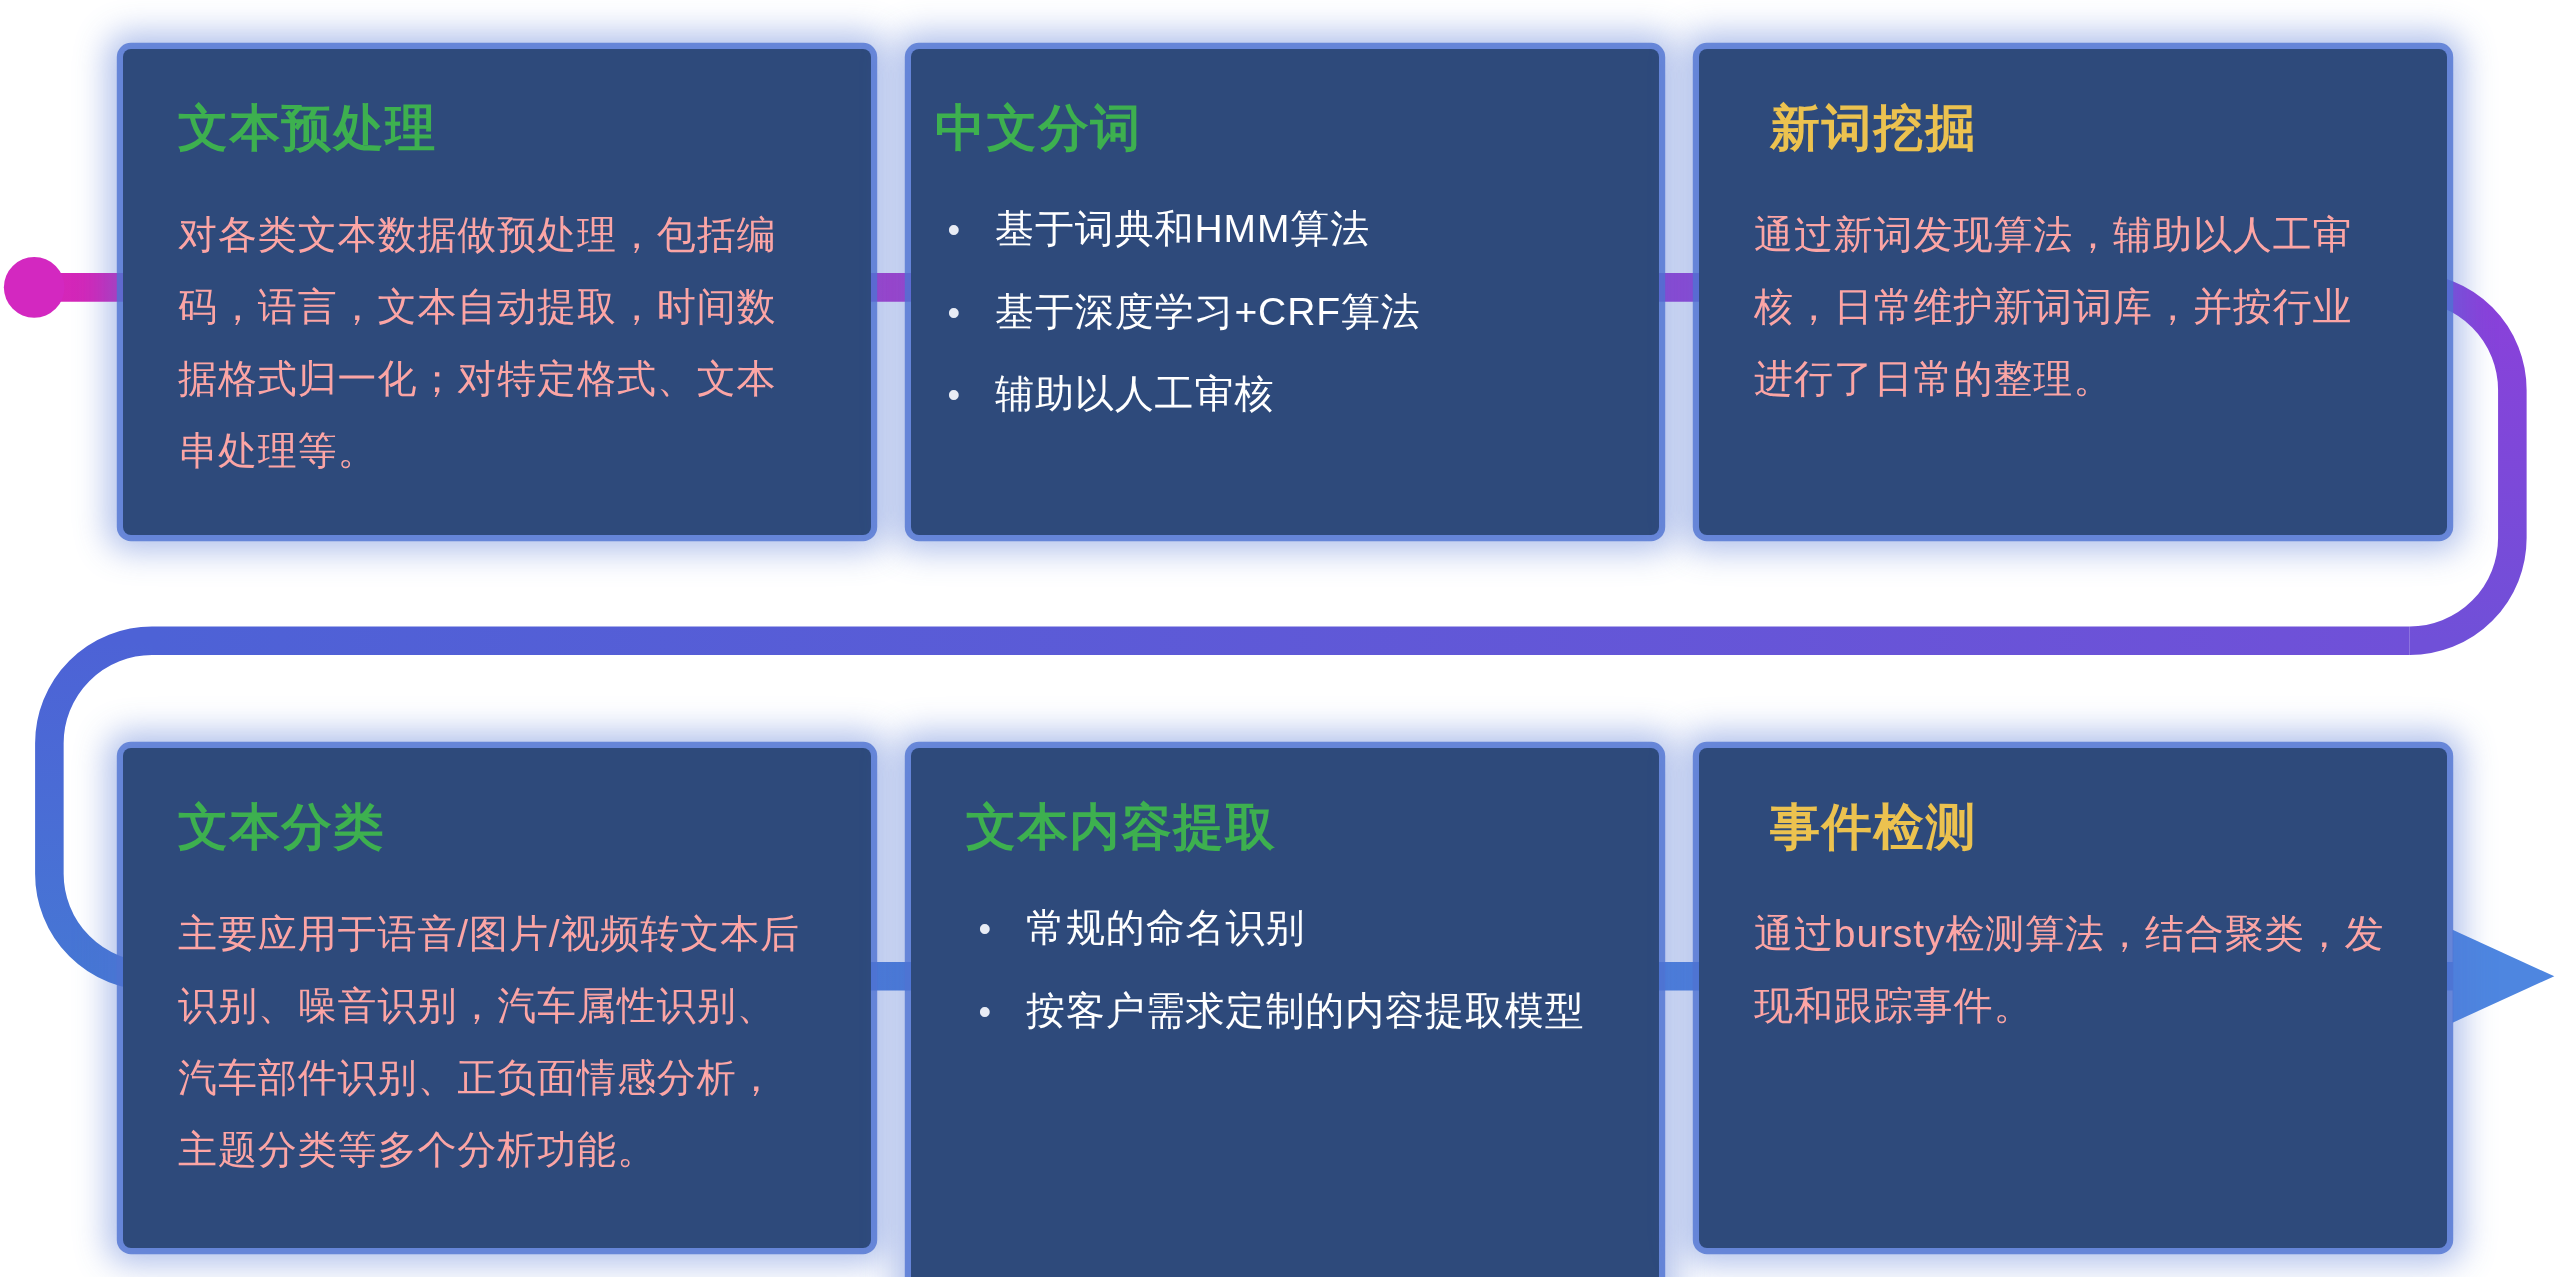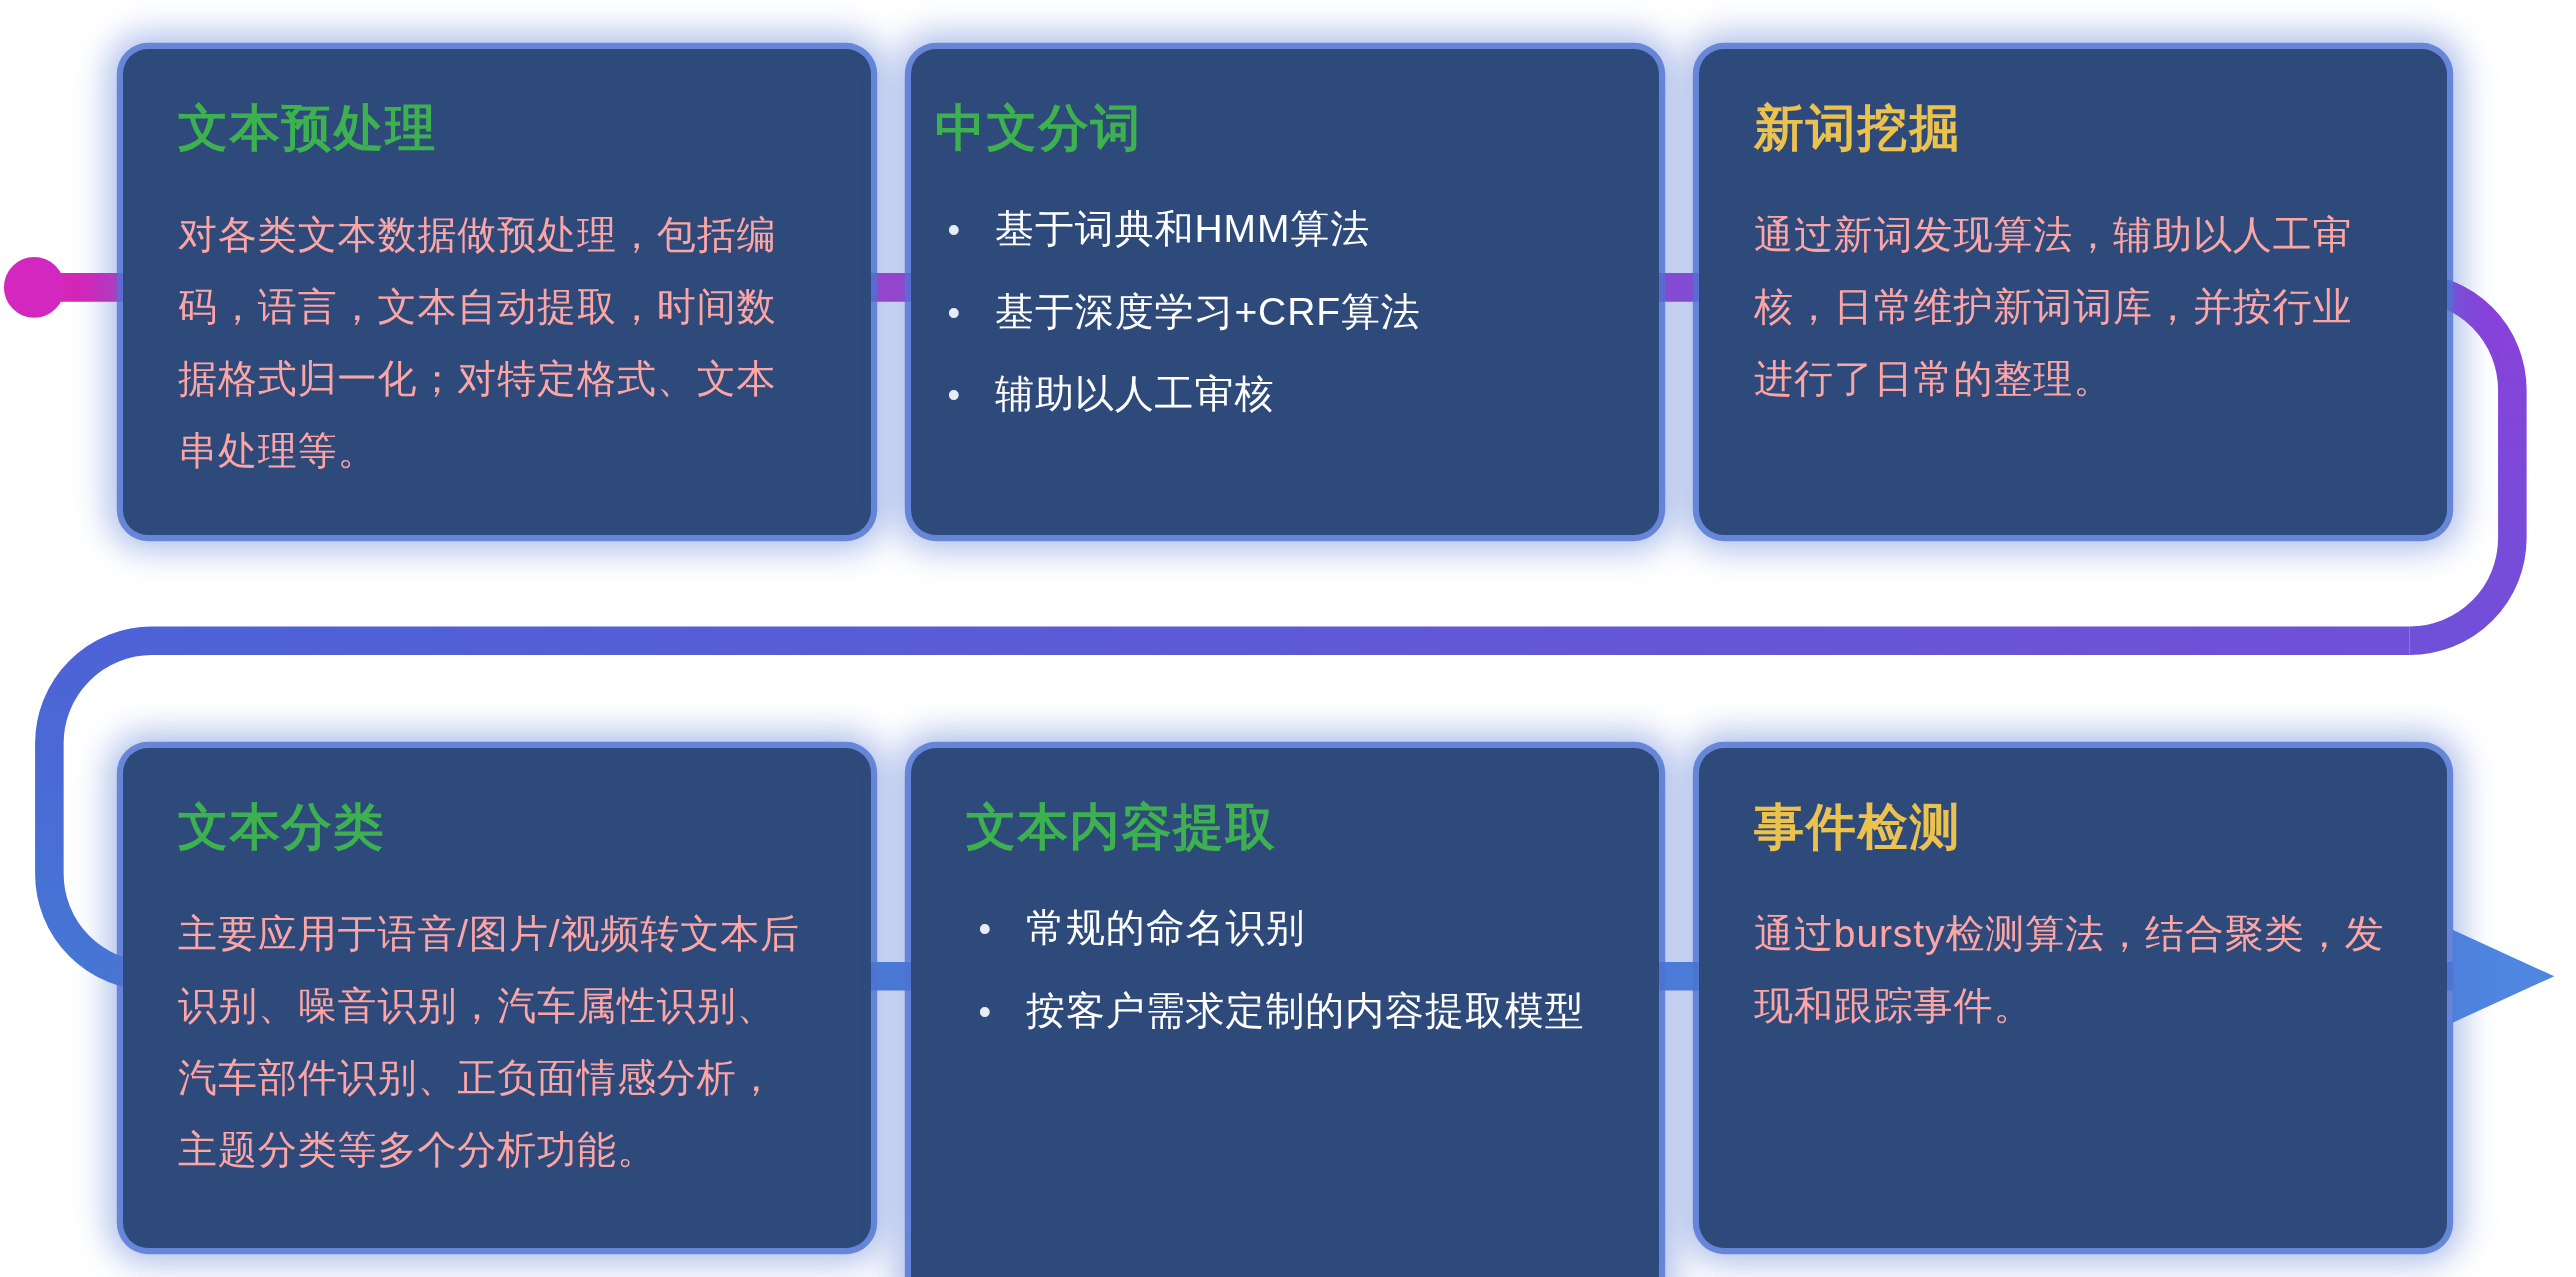--- a/index.html
+++ b/index.html
@@ -19,42 +19,42 @@
     left: 0; top: 0;
     width: 2576px; height: 1277px;
     z-index: 0;
   }
 
   .card {
     position: absolute;
     z-index: 1;
     width: 748px;
     background: #2e4a7b;
-    border-radius: 25px;
+    border-radius: 8px;
     padding: 46px 55px 0 55px;
     box-shadow:
       0 0 0 6.2px rgba(79, 115, 210, 0.80),
       0 0 32px 16px rgba(79, 115, 210, 0.45);
   }
 
   .c1 { left: 123px;  top: 49px;  height: 486px; }
   .c2 { left: 911px; top: 49px;  height: 486px; padding-left: 24px; }
   .c3 { left: 1699px; top: 49px;  height: 486px; }
   .c4 { left: 123px;  top: 748px; height: 500px; }
   .c5 { left: 911px; top: 748px; height: 612px; }
   .c6 { left: 1699px; top: 748px; height: 500px; }
 
   .card-title {
     font-size: 50px;
     font-weight: bold;
     letter-spacing: 1.8px;
     margin-bottom: 37px;
   }
   .green  { color: #3db04f; }
-  .yellow { color: #ecc24f; }
+  .yellow { color: #ecc24f; margin-left: 16px; }
 
   .card-body {
     color: #fca5a5;
     font-size: 39px;
     line-height: 1.85;
     letter-spacing: 0.9px;
   }
 
   .bullets { list-style: none; }
   .bullets li {

